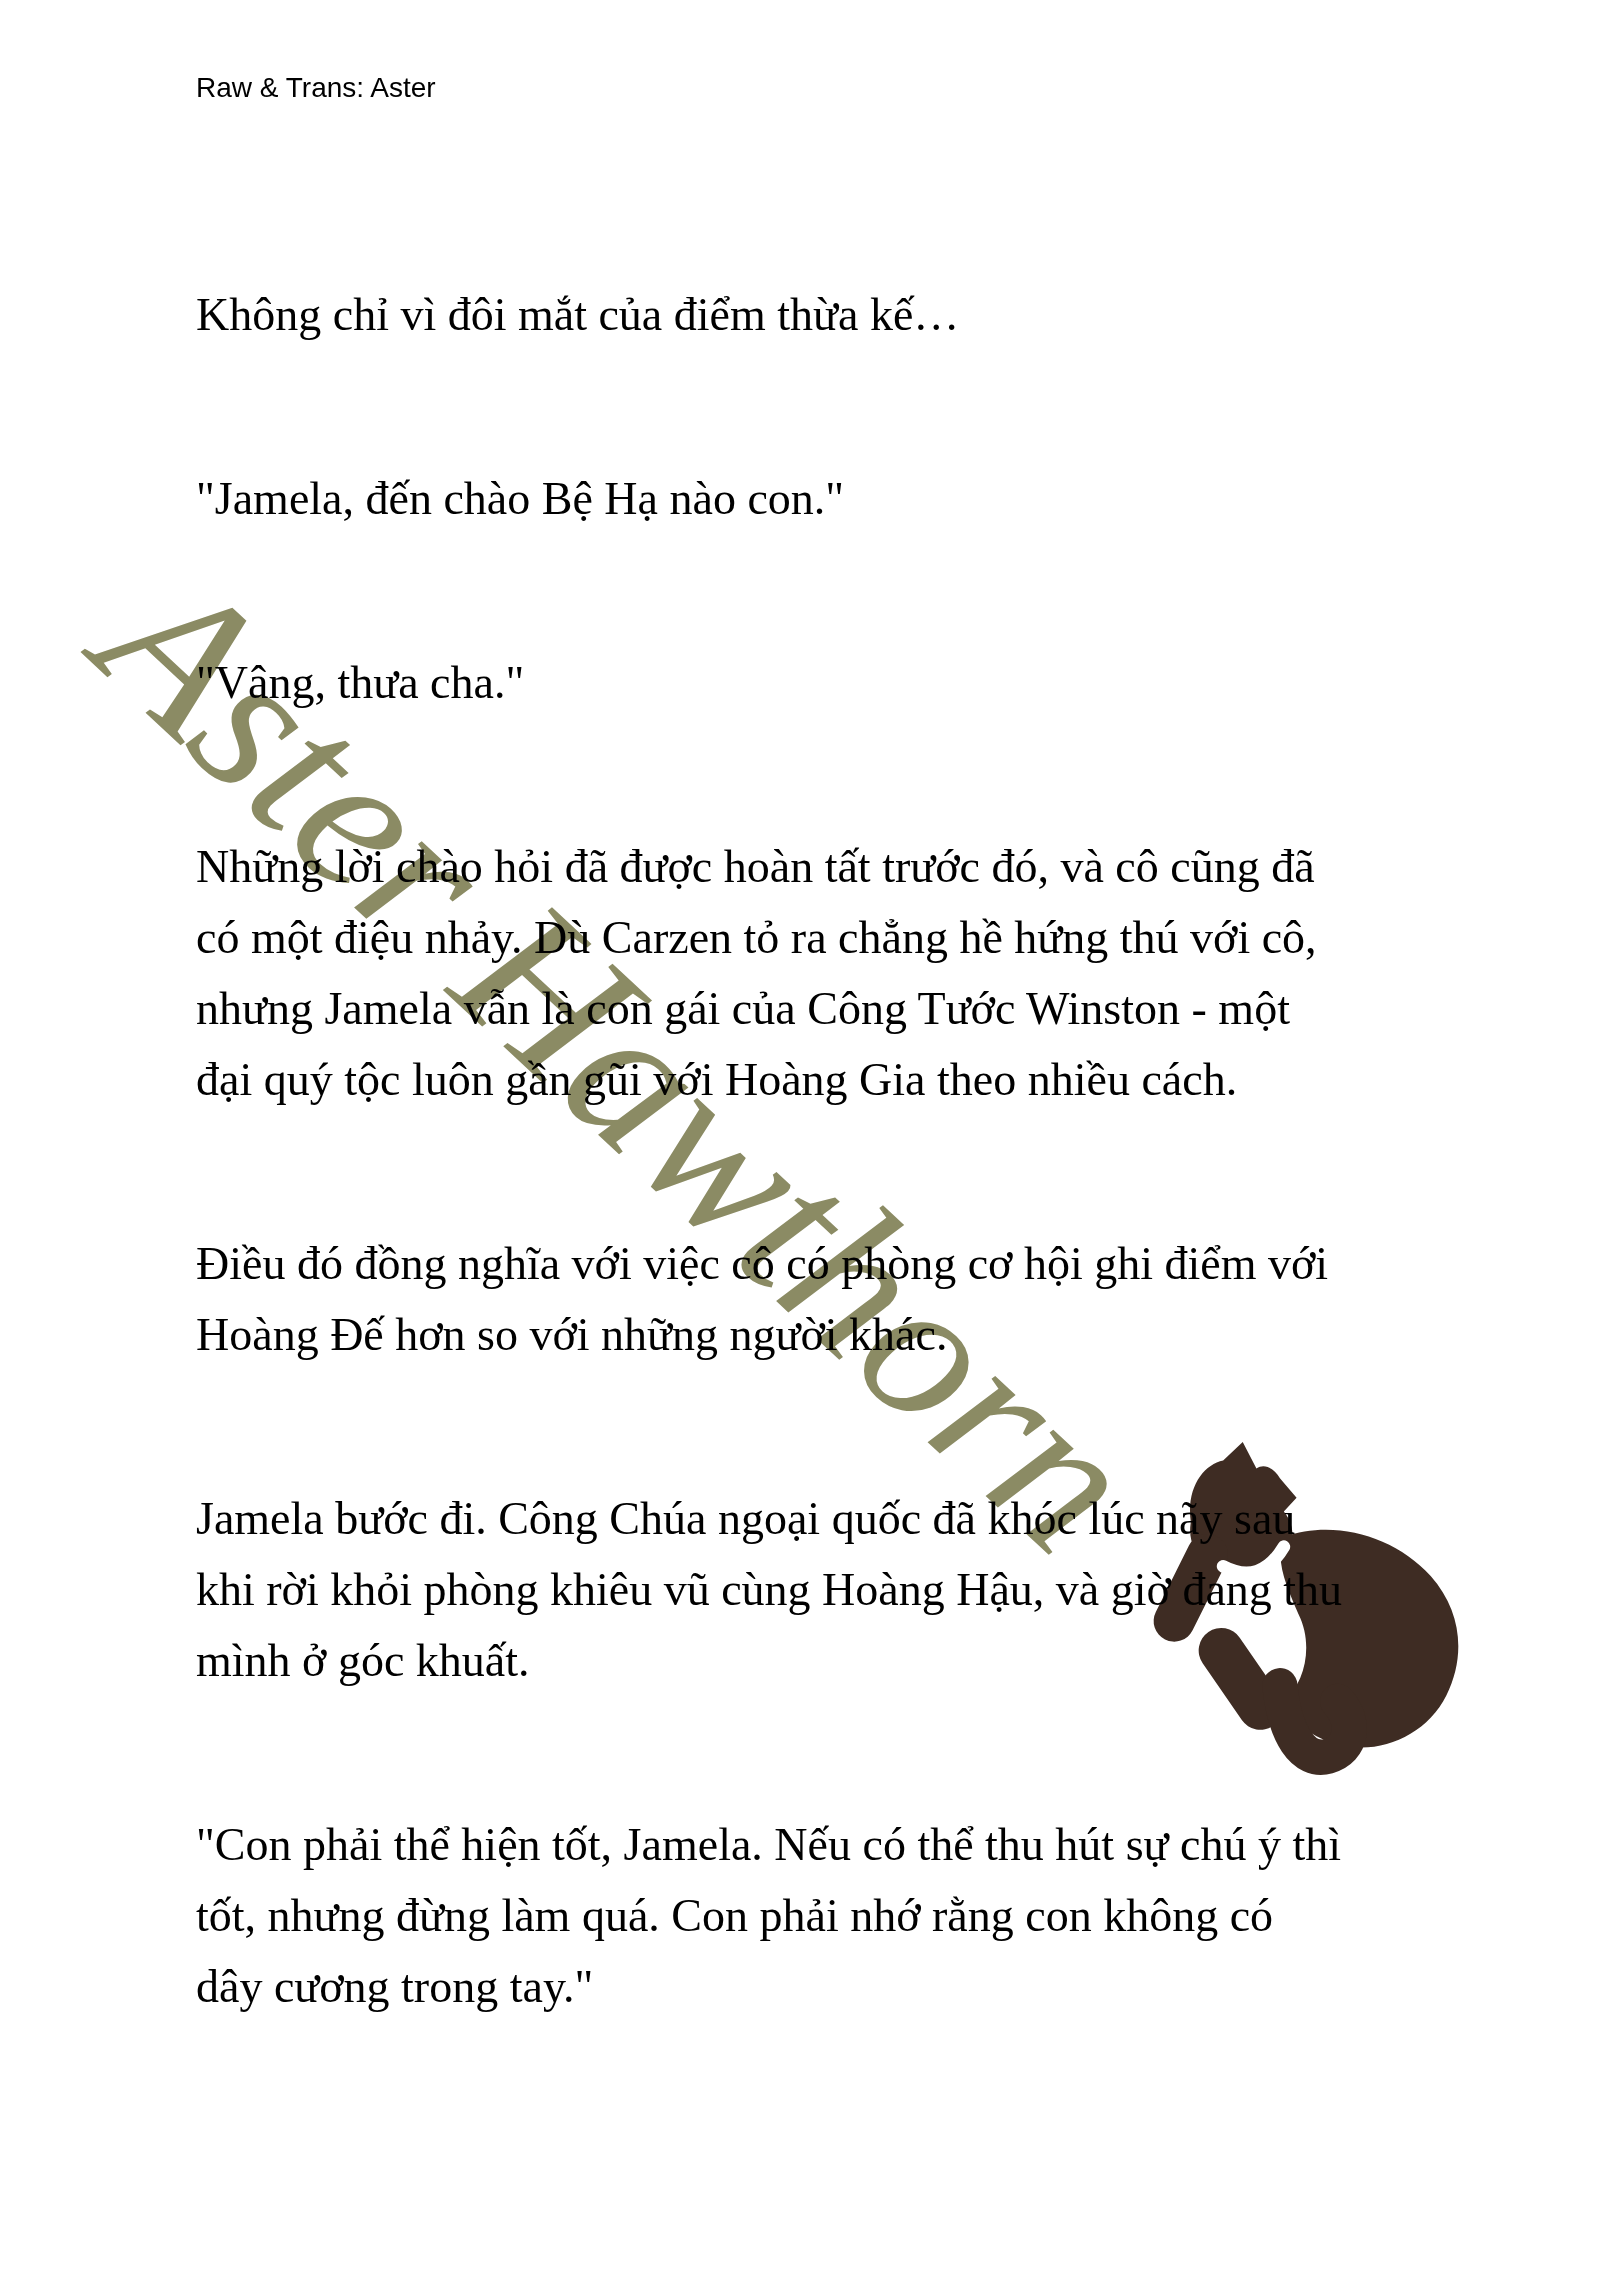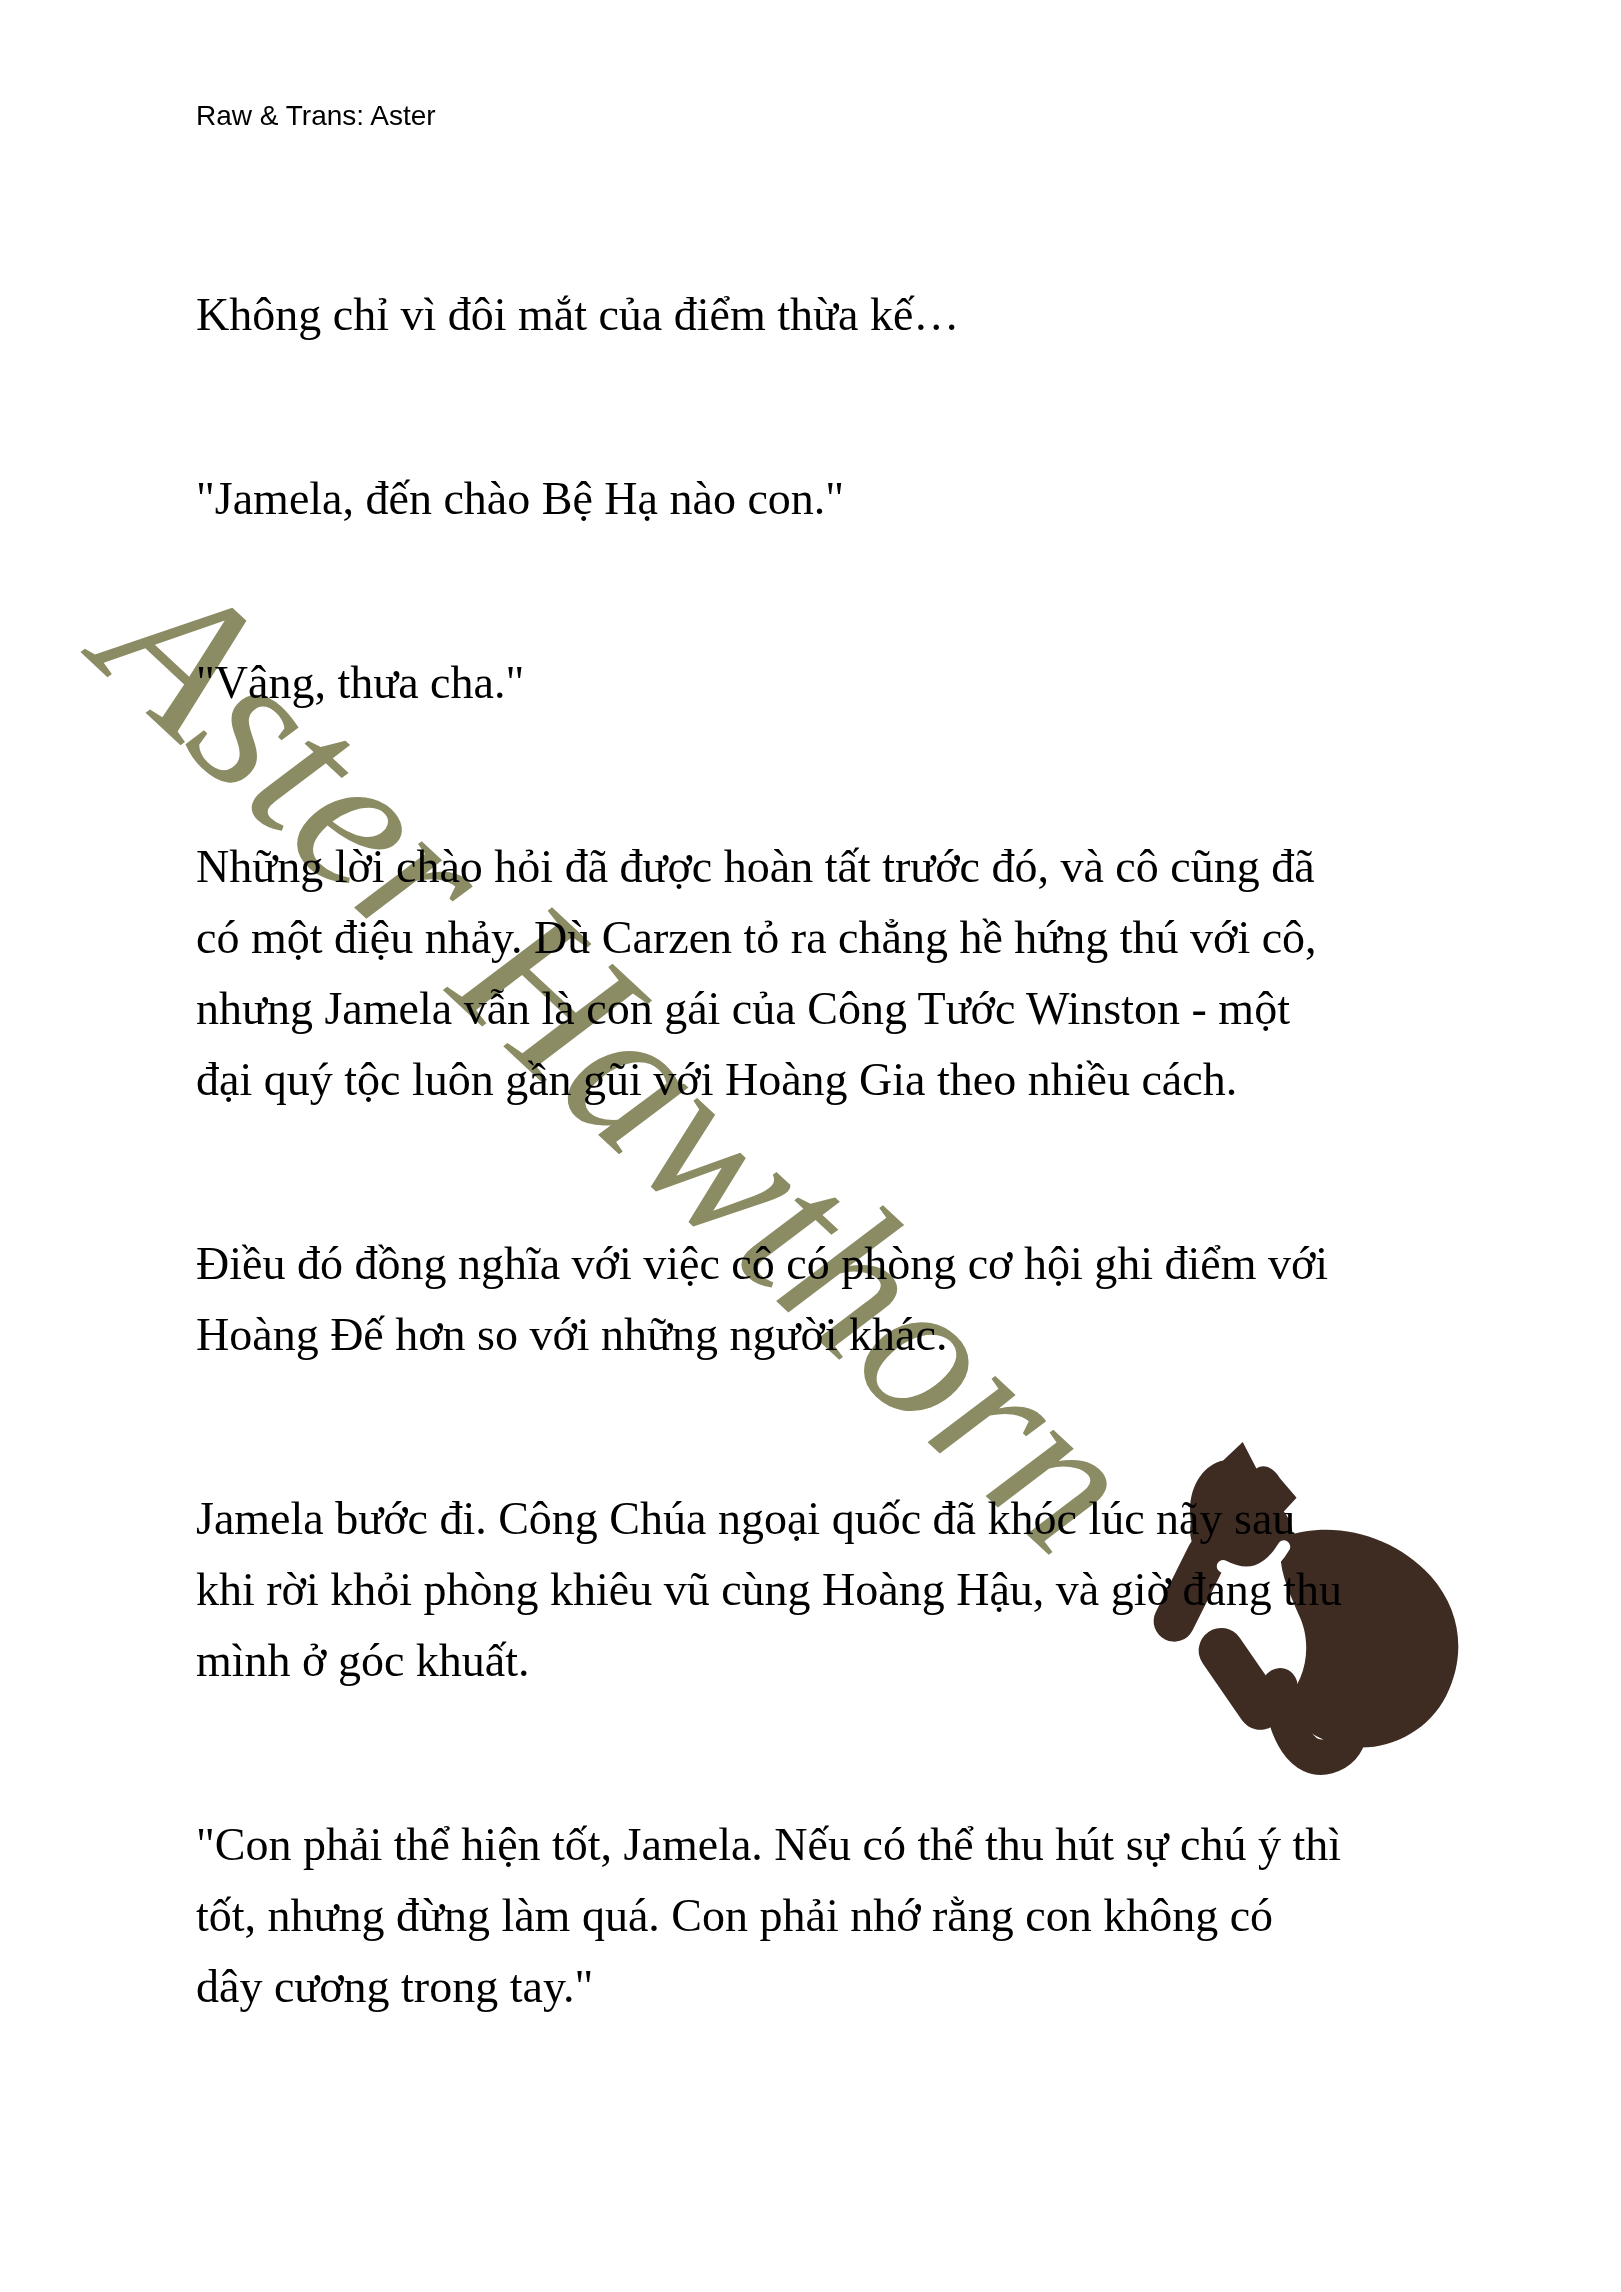--- a/index.html
+++ b/index.html
@@ -8,21 +8,21 @@
     position:relative;
     width:1621px;
     height:2293px;
     background:#ffffff;
     overflow:hidden;
     font-family:"Liberation Serif","DejaVu Serif",serif;
   }
   .credit{
     position:absolute;
     left:196px;
-    top:100px;
+    top:72px;
     font-family:"Liberation Sans","DejaVu Sans",sans-serif;
     font-size:28px;
     color:var(--ink,#111);
     z-index:3;
     white-space:pre;
   }
   .watermark{
     position:absolute;
     left:206px;
     top:534px;

